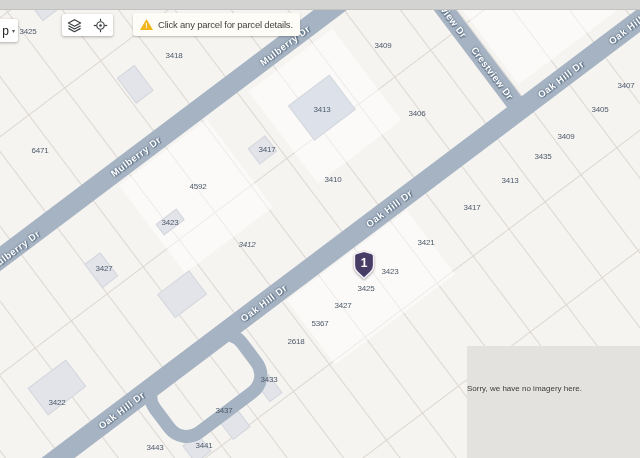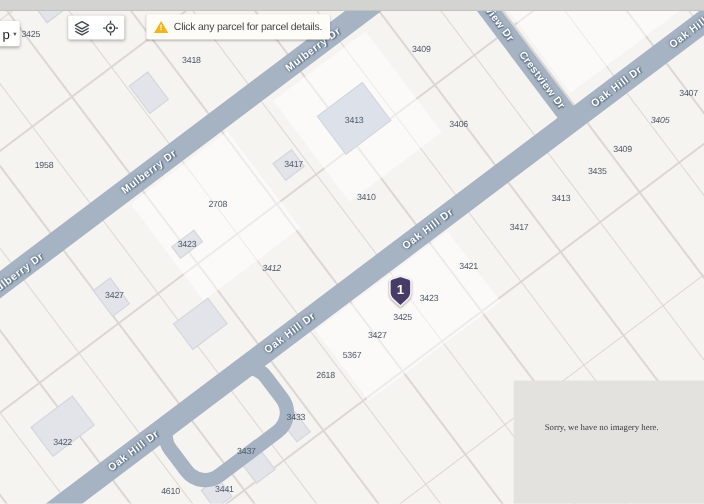--- a/index.html
+++ b/index.html
@@ -29,22 +29,22 @@
     text-shadow:0 0 2px #64788c,0 0 2px #64788c,1px 1px 1px #5d7086;
   }
   .street-label.vertical{writing-mode:vertical-rl;letter-spacing:.4px;}
 
   
   .parcel-label{
     position:absolute;transform:translate(-50%,-50%);white-space:nowrap;
     font-size:8px;letter-spacing:-.2px;color:#4d5a6b;
   }
   #no-imagery-box{position:absolute;left:467px;top:346px;width:260px;height:180px;background:#e4e2de;}
-  #no-imagery-text{position:absolute;left:467px;top:384px;width:160px;text-align:center;
-    font-size:8px;color:#3c3c3c;font-family:Liberation Serif, serif;}
+  #no-imagery-text{position:absolute;left:467px;top:384px;width:160px;text-align:left;
+    font-size:8px;color:#3c3c3c;}
   #marker{position:absolute;left:352px;top:250px;width:24px;height:31px;
     filter:drop-shadow(0 1px 1px rgba(0,0,0,.35));}
   #marker text{font-size:12px;font-weight:bold;fill:#ffffff;font-family:"Liberation Sans",sans-serif;}
 
   
   #top-strip{position:absolute;left:0;top:0;width:640px;height:9px;background:#d3d3d2;
     border-bottom:1px solid #c2c2c1;}
   #map-type-btn{position:absolute;left:-30px;top:19px;width:48px;height:23px;background:#fff;
     border-radius:2px;box-shadow:0 1px 3px rgba(0,0,0,.3);display:flex;align-items:center;
     justify-content:flex-end;padding-right:3px;box-sizing:border-box;}
@@ -106,45 +106,45 @@
       </div>
   </div>
 
   <div id="no-imagery-box"></div>
   <div id="no-imagery-text">Sorry, we have no imagery here.</div>
 
   <div id="parcel-labels">
       <span class="parcel-label" style="left: 28px; top: 31px;">3425</span>
       <span class="parcel-label" style="left: 174px; top: 55px;">3418</span>
       <span class="parcel-label" style="left: 383px; top: 45px;">3409</span>
-      <span class="parcel-label" style="left: 40px; top: 150px;">1958</span>
+      <span class="parcel-label" style="left: 40px; top: 150px;">6471</span>
       <span class="parcel-label" style="left: 322px; top: 109px;">3413</span>
       <span class="parcel-label" style="left: 417px; top: 113px;">3406</span>
       <span class="parcel-label" style="left: 267px; top: 149px;">3417</span>
-      <span class="parcel-label" style="left: 198px; top: 186px;">2708</span>
+      <span class="parcel-label" style="left: 198px; top: 186px;">4592</span>
       <span class="parcel-label" style="left: 333px; top: 179px;">3410</span>
       <span class="parcel-label" style="left: 170px; top: 222px;">3423</span>
       <span class="parcel-label" style="left: 247px; top: 244px; font-style: italic;">3412</span>
       <span class="parcel-label" style="left: 104px; top: 268px;">3427</span>
       <span class="parcel-label" style="left: 626px; top: 85px; text-align: right;">3407</span>
-      <span class="parcel-label" style="left: 600px; top: 109px; font-style: italic;">3405</span>
+      <span class="parcel-label" style="left: 600px; top: 109px;">3405</span>
       <span class="parcel-label" style="left: 566px; top: 136px;">3409</span>
       <span class="parcel-label" style="left: 543px; top: 156px;">3435</span>
       <span class="parcel-label" style="left: 510px; top: 180px;">3413</span>
       <span class="parcel-label" style="left: 472px; top: 207px;">3417</span>
       <span class="parcel-label" style="left: 426px; top: 242px;">3421</span>
       <span class="parcel-label" style="left: 390px; top: 271px;">3423</span>
       <span class="parcel-label" style="left: 366px; top: 288px;">3425</span>
       <span class="parcel-label" style="left: 343px; top: 305px;">3427</span>
       <span class="parcel-label" style="left: 320px; top: 323px;">5367</span>
       <span class="parcel-label" style="left: 296px; top: 341px;">2618</span>
       <span class="parcel-label" style="left: 269px; top: 379px;">3433</span>
       <span class="parcel-label" style="left: 224px; top: 410px;">3437</span>
       <span class="parcel-label" style="left: 204px; top: 445px;">3441</span>
-      <span class="parcel-label" style="left: 155px; top: 447px;">4610</span>
+      <span class="parcel-label" style="left: 155px; top: 447px;">3443</span>
       <span class="parcel-label" style="left: 57px; top: 402px;">3422</span>
     </div>
 
   <svg id="marker" viewBox="0 0 24 31">
     <path d="M12 1.2 L19.8 3.6 Q21.6 4.2 21.6 6 L21.6 15.5 Q21.6 19.6 18.4 22.4 L12 28.2 L5.6 22.4 Q2.4 19.6 2.4 15.5 L2.4 6 Q2.4 4.2 4.2 3.6 Z" fill="#473c66" stroke="#f2f0f6" stroke-width="1.5"></path>
     <text x="12" y="17" text-anchor="middle">1</text>
   </svg>
 
   <div id="top-strip"></div>
 

